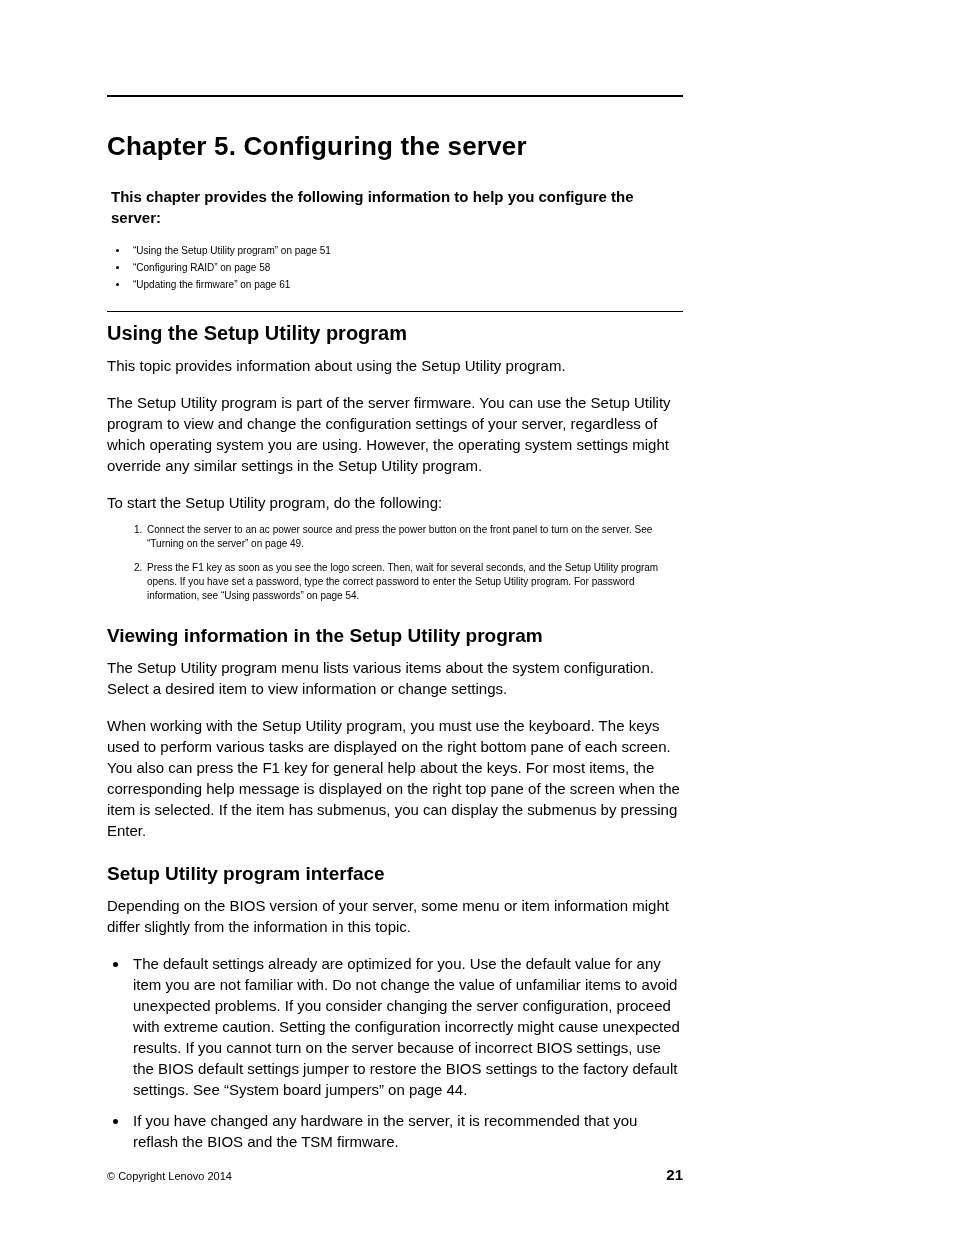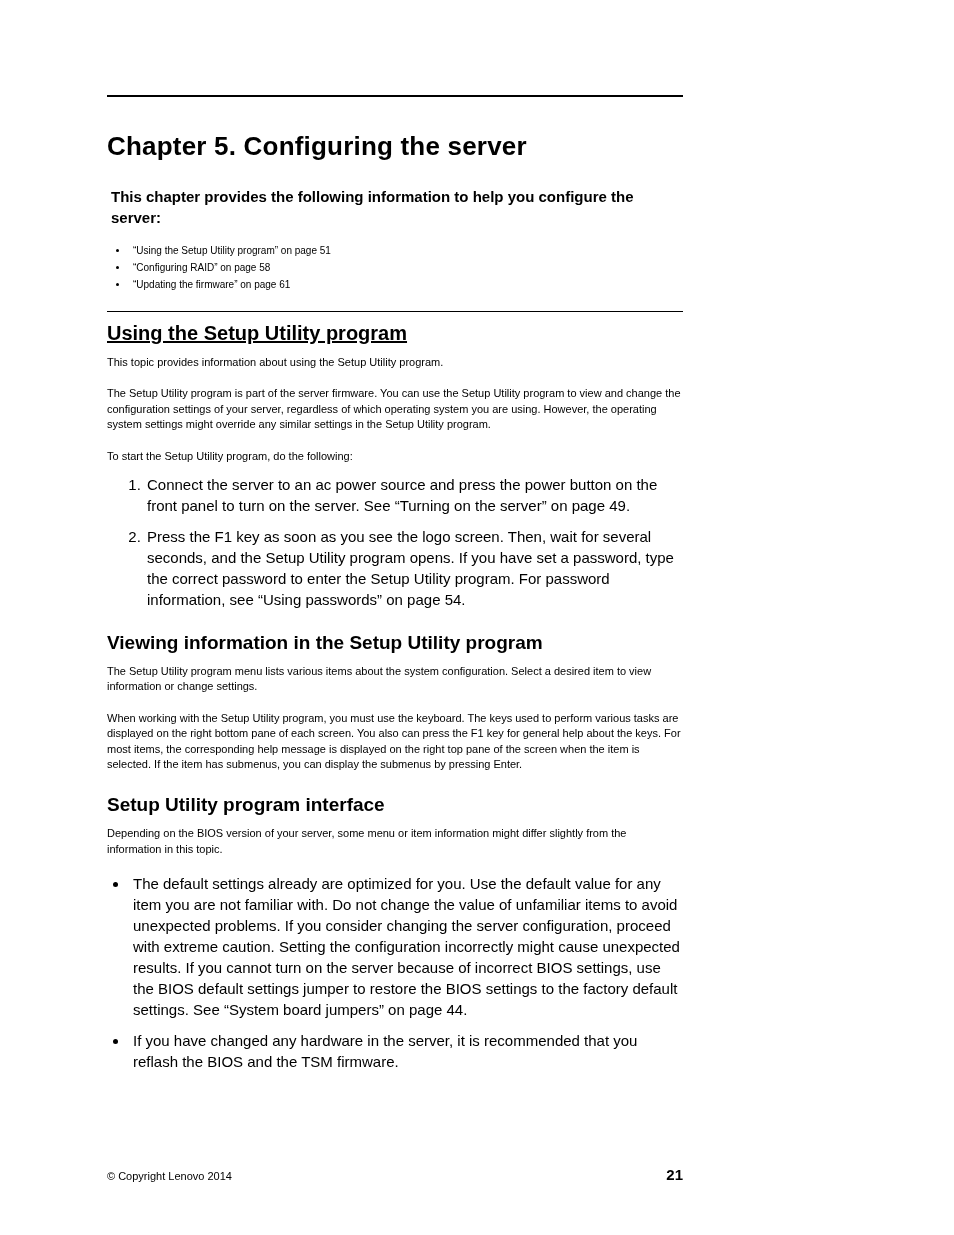--- a/index.html
+++ b/index.html
@@ -43,36 +43,35 @@
       padding-left: 4px;
     }
     .mid-rule {
       border-top: 1.5px solid #000;
       margin: 8px 0 10px 0;
     }
     h2.section {
       font-size: 20px;
       font-weight: bold;
       margin: 0 0 10px 0;
-      text-decoration: underline;
     }
     h3.subsection {
       font-size: 19px;
       font-weight: bold;
       margin: 22px 0 10px 0;
     }
     p.body {
-      font-size: 11px;
+      font-size: 15px;
       line-height: 1.4;
       margin: 0 0 16px 0;
     }
     ol.steps {
       margin: 0 0 10px 0;
       padding-left: 38px;
-      font-size: 15px;
+      font-size: 10px;
       line-height: 1.4;
     }
     ol.steps li {
       margin-bottom: 10px;
       padding-left: 2px;
     }
     .notes-label {
       font-size: 15px;
       font-weight: bold;
       margin: 0 0 14px 0;

